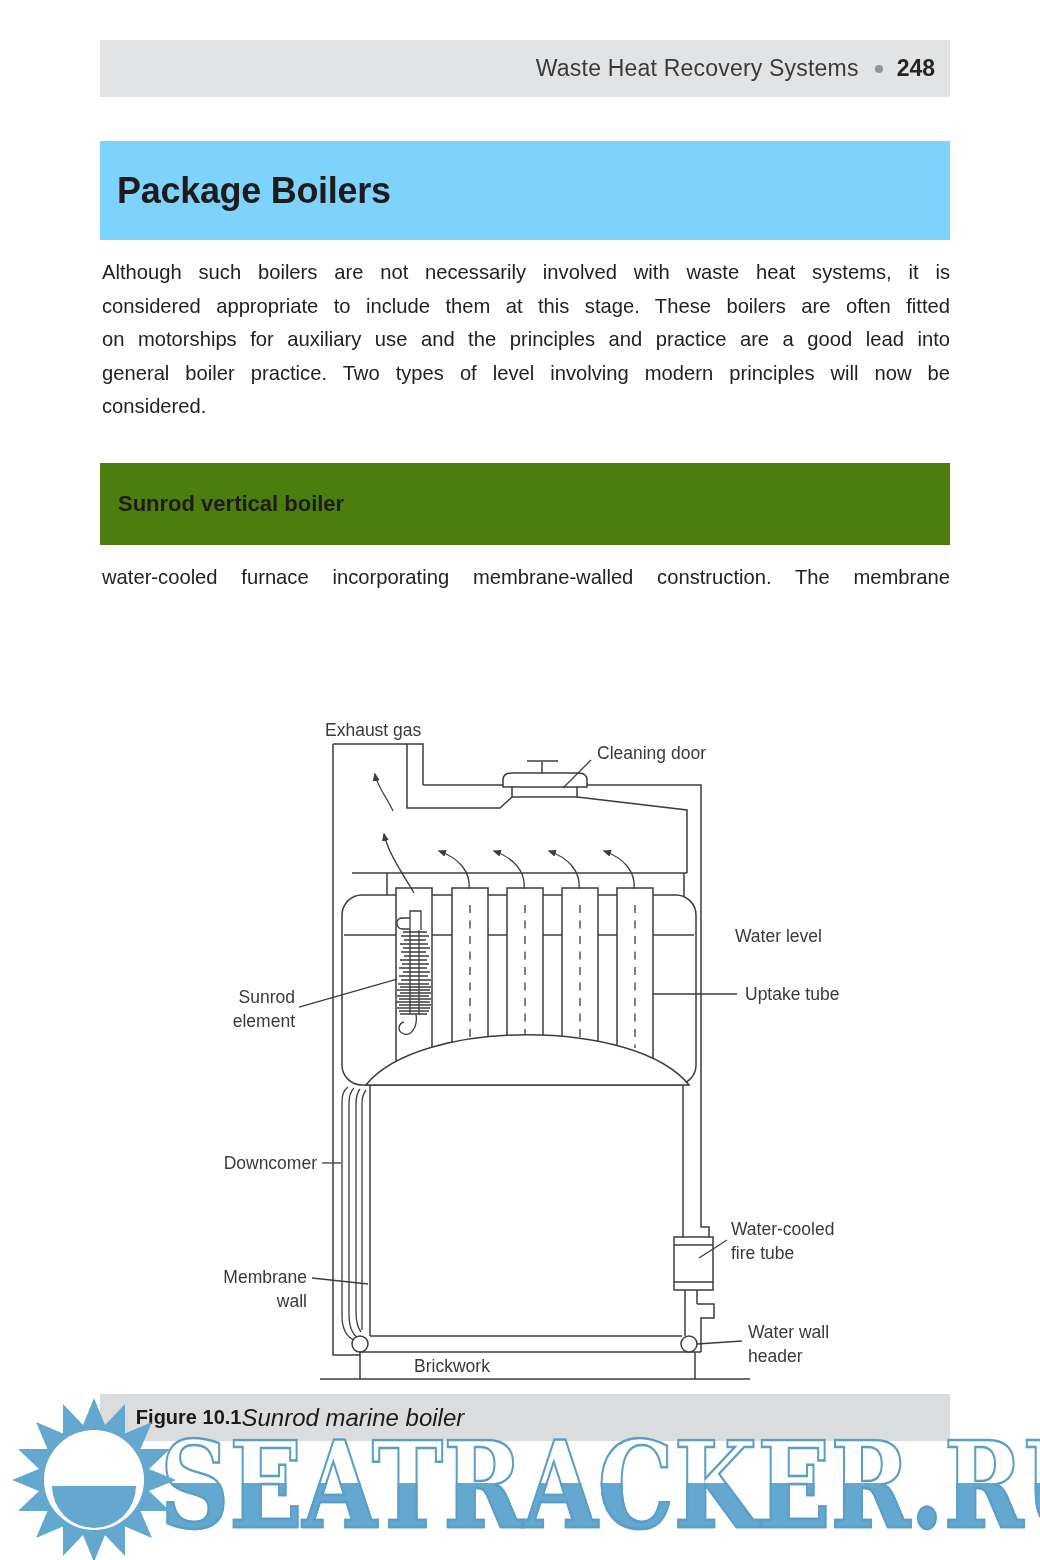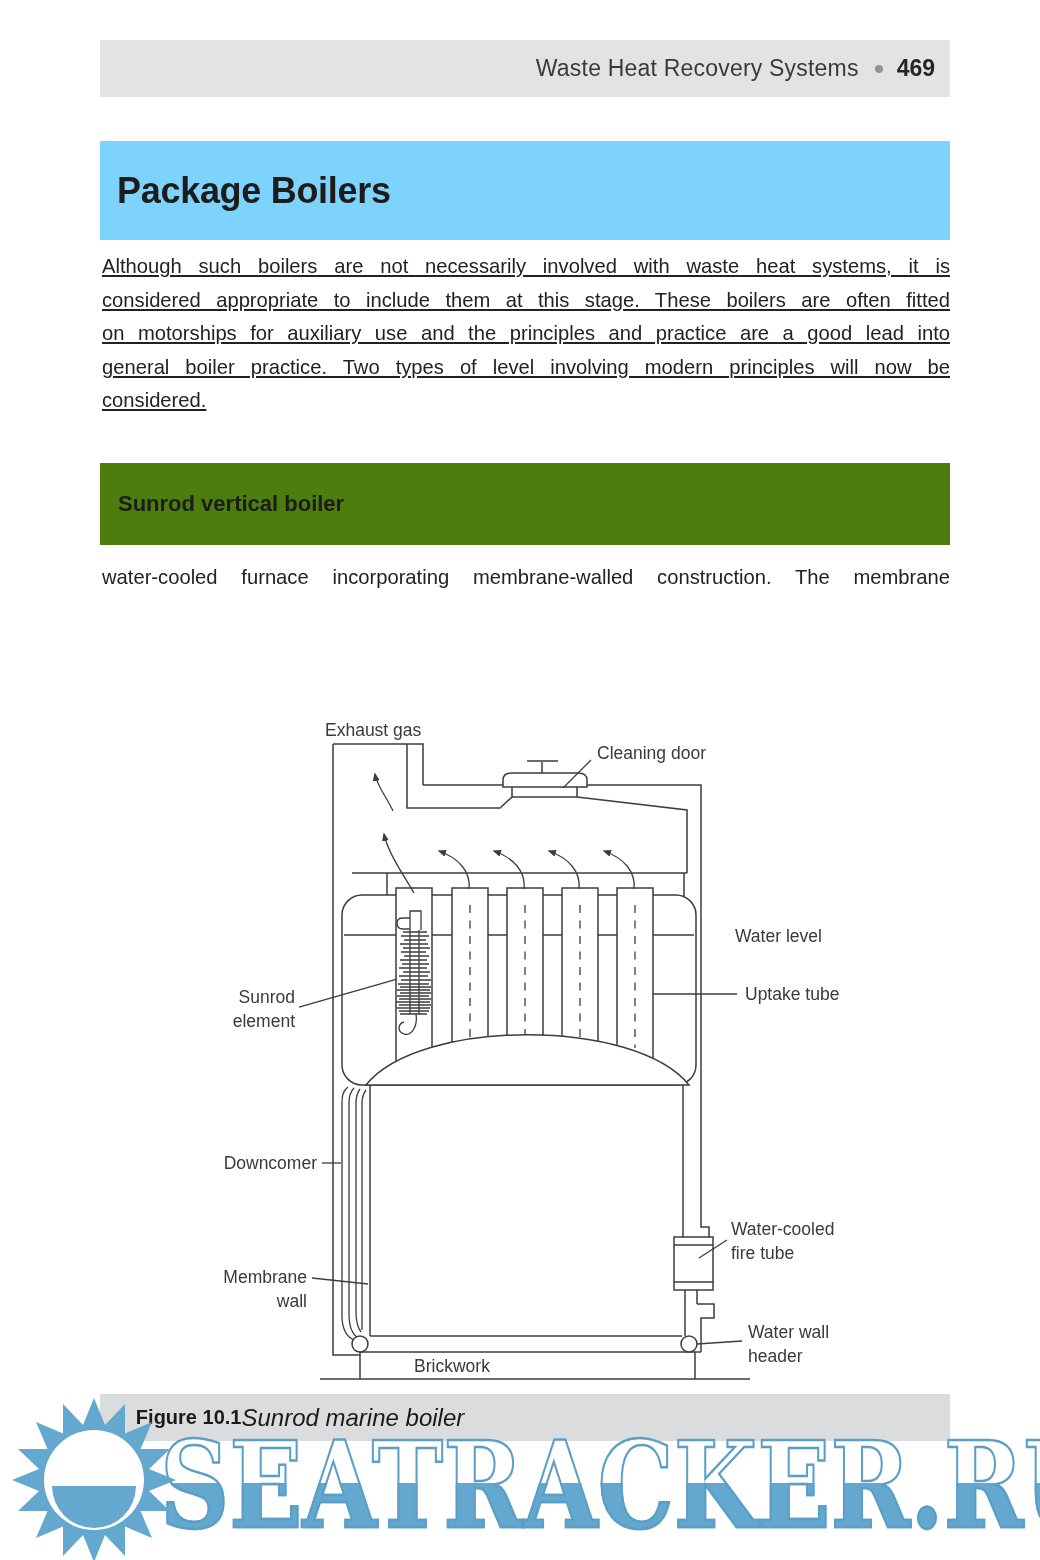--- a/index.html
+++ b/index.html
@@ -22,21 +22,21 @@
   .title-bar {
     position:absolute; left:100px; top:141px; width:850px; height:99px;
     background:#7dd3fc; display:flex; align-items:center; padding-left:17px; box-sizing:border-box;
   }
   .title-bar h1 { margin:0; font-size:36px; font-weight:bold; color:#1d1c1b; letter-spacing:-0.3px; }
 
   
   .para { position:absolute; left:102px; width:848px; font-size:20.2px; line-height:33.5px; color:#242122; }
   .para .jline { text-align:justify; text-align-last:justify; white-space:normal; }
   .para .jline.last { text-align-last:left; }
-  #intro-para { top:250px;text-decoration:underline; }
+  #intro-para { top:256px; }
   #body-para { top:561px; }
 
   
   .section-bar {
     position:absolute; left:100px; top:463px; width:850px; height:82px;
     background:#4d7c0f; display:flex; align-items:center; padding-left:18px; box-sizing:border-box;
   }
   .section-bar h2 { margin:0; font-size:22px; font-weight:bold; color:#1d1c1b; }
 
   
@@ -68,21 +68,21 @@
   .wm-sun { position:absolute; left:-6px; top:1398px; width:200px; height:164px; z-index:7; }
 </style>
 </head>
 <body>
 
 <div class="page">
 
   <div class="header-bar">
     <span class="header-title">Waste Heat Recovery Systems</span>
     <span class="header-dot"></span>
-    <span class="header-page">469</span>
+    <span class="header-page">248</span>
   </div>
 
   <div class="title-bar">
     <h1>Package Boilers</h1>
   </div>
 
   <div class="para" id="intro-para">
     <div class="jline">Although such boilers are not necessarily involved with waste heat systems, it is</div>
     <div class="jline">considered appropriate to include them at this stage. These boilers are often fitted</div>
     <div class="jline">on motorships for auxiliary use and the principles and practice are a good lead into</div>

